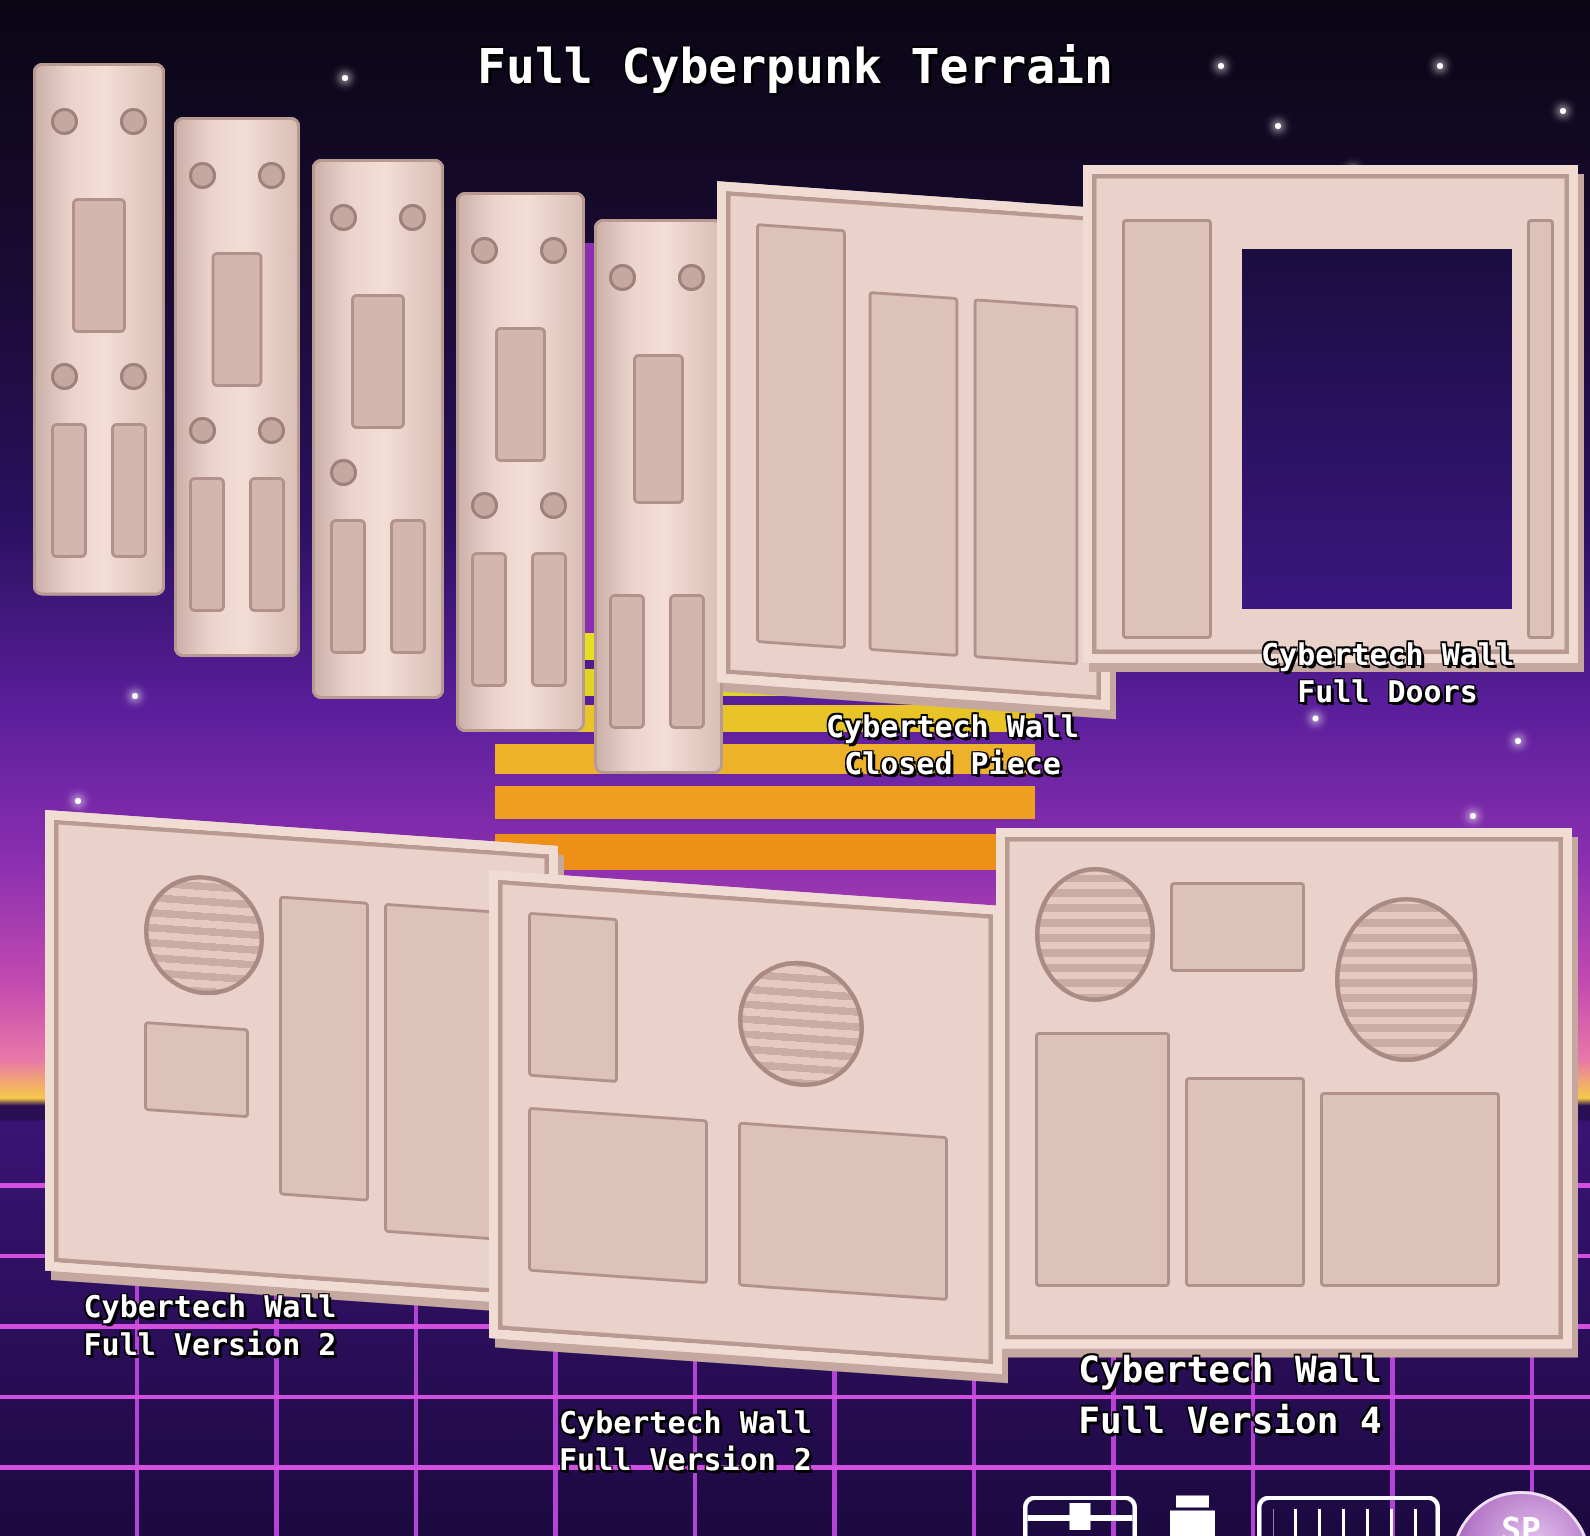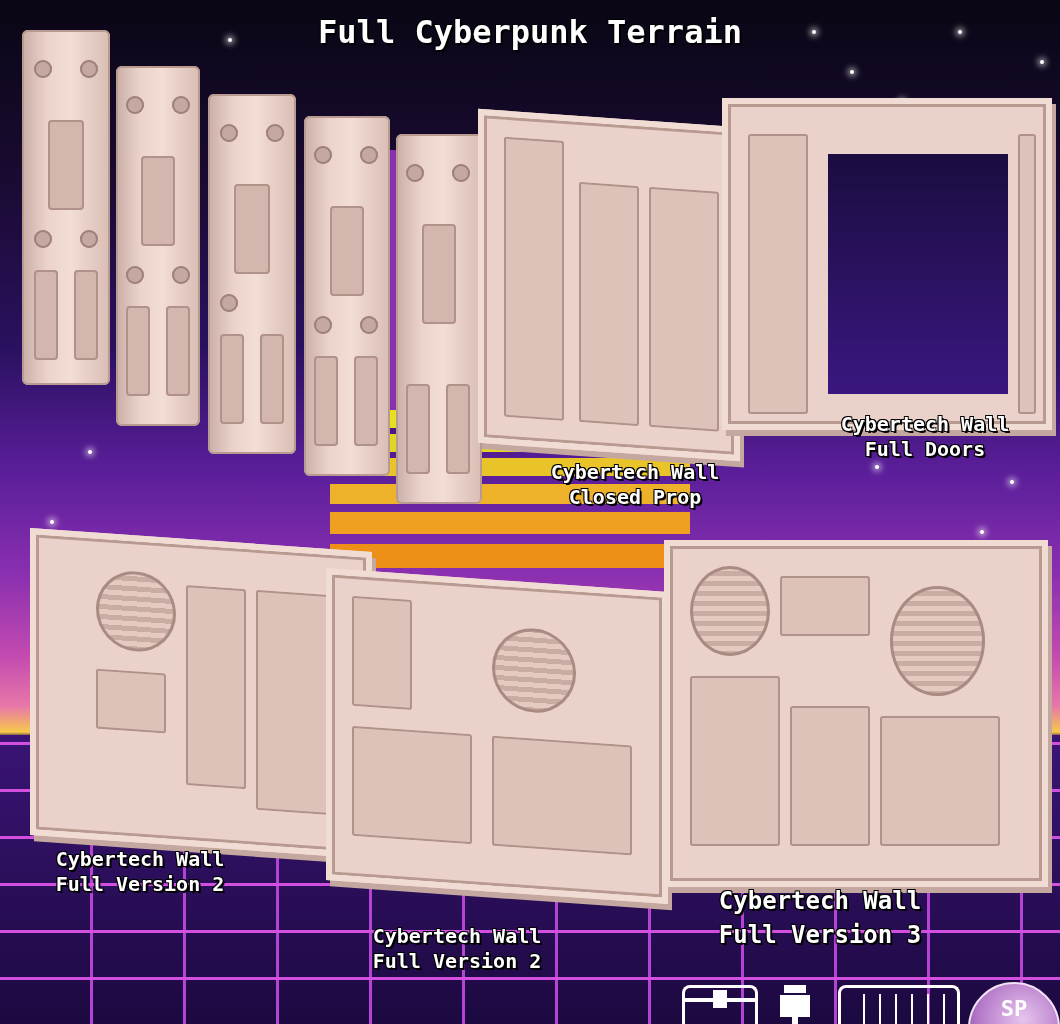--- a/index.html
+++ b/index.html
@@ -1,19 +1,19 @@
 <!DOCTYPE html>
 <html><head>
 <meta charset="utf-8">
 <style>
   html,body{margin:0;padding:0;}
   body{width:1060px;height:1024px;overflow:hidden;position:relative;
     font-family:"DejaVu Sans Mono","Liberation Mono",monospace;
     background:linear-gradient(180deg,#0a0614 0%,#1a0b33 18%,#2a1160 34%,#5a1e9a 46%,#8a2fb0 56%,#c24ab0 64%,#e878a8 69%,#f7c94a 71.5%,#2a0f55 72%,#1c0a40 100%);}
-  .stage{position:absolute;inset:0;}
+  .stage{position:absolute;inset:0;margin-top:12px;}
   .star{position:absolute;width:4px;height:4px;border-radius:50%;background:#fff;box-shadow:0 0 6px 2px rgba(255,255,255,.7);}
   .sun{position:absolute;left:330px;top:150px;width:360px;height:440px;border-radius:0 0 40px 40px;overflow:hidden;}
   .sun .band{position:absolute;left:0;right:0;height:18px;}
   .grid{position:absolute;left:0;right:0;top:735px;bottom:0;
     background:
       repeating-linear-gradient(0deg,transparent 0 44px,#d24fe0 44px 47px),
       repeating-linear-gradient(90deg,transparent 0 90px,#b544d6 90px 93px),
       linear-gradient(180deg,#3a1475,#1c0940);}
   .title{position:absolute;left:0;right:0;top:12px;text-align:center;color:#fff;font-weight:bold;font-size:32px;line-height:40px;text-shadow:2px 2px 0 #000,-1px -1px 0 #000;}
   .label{position:absolute;color:#fff;font-weight:bold;font-size:20px;line-height:25px;text-align:center;text-shadow:2px 2px 0 #000,-1px -1px 0 #000,1px -1px 0 #000,-1px 1px 0 #000;}
@@ -134,37 +134,37 @@
     <div class="vent" style="left:20px;top:20px;width:80px;height:90px"></div>
     <div class="vent" style="left:220px;top:40px;width:95px;height:110px"></div>
     <div class="panel" style="left:110px;top:30px;width:90px;height:60px"></div>
     <div class="panel" style="left:20px;top:130px;width:90px;height:170px"></div>
     <div class="panel" style="left:120px;top:160px;width:80px;height:140px"></div>
     <div class="panel" style="left:210px;top:170px;width:120px;height:130px"></div>
   </div>
 
   <div class="label" style="left:540px;top:460px;width:190px">
     <div>Cybertech Wall</div>
-    <div>Closed Prop</div>
+    <div>Closed Piece</div>
   </div>
   <div class="label" style="left:830px;top:412px;width:190px">
     <div>Cybertech Wall</div>
     <div>Full Doors</div>
   </div>
   <div class="label" style="left:40px;top:847px;width:200px">
     <div>Cybertech Wall</div>
     <div>Full Version 2</div>
   </div>
   <div class="label" style="left:352px;top:924px;width:210px">
     <div>Cybertech Wall</div>
     <div>Full Version 2</div>
   </div>
   <div class="label" style="left:700px;top:884px;width:240px;font-size:24px;line-height:34px">
     <div>Cybertech Wall</div>
-    <div>Full Version 3</div>
+    <div>Full Version 4</div>
   </div>
 
 
   <div class="icon-box" style="left:682px;width:70px">
     <div style="position:absolute;left:0;right:0;top:10px;height:4px;background:#fff"></div>
     <div style="position:absolute;left:28px;top:2px;width:14px;height:18px;background:#fff"></div>
   </div>
   <div style="position:absolute;left:780px;top:985px;width:30px;height:39px">
     <div style="position:absolute;left:4px;top:0;width:22px;height:8px;background:#fff"></div>
     <div style="position:absolute;left:0;top:10px;width:30px;height:22px;background:#fff"></div>

